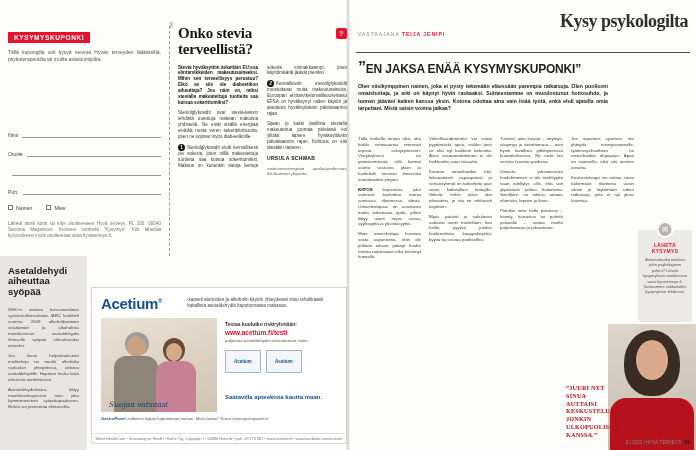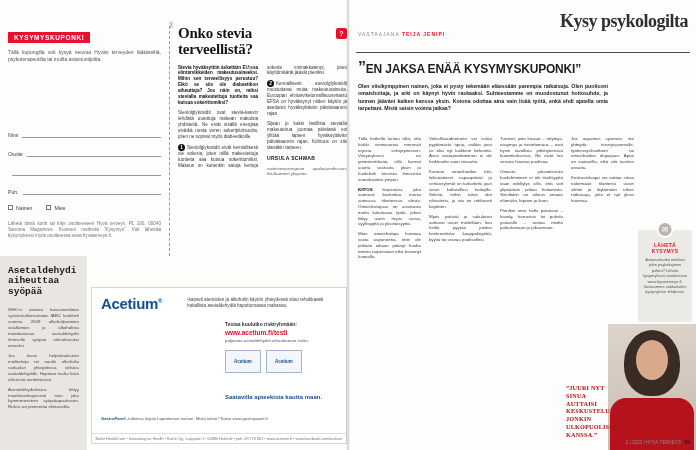--- a/index.html
+++ b/index.html
@@ -33,21 +33,21 @@
                  font-size:4.6px; line-height:1.3; text-align:justify; color:#3a3a3a; }
   .stevia-cols p { margin-bottom:4px; }
   .stevia-lead { font-weight:bold; color:#111; }
   .numcircle { display:inline-block; width:7px; height:7px; border-radius:50%; background:#111; color:#fff;
                font-size:4.8px; font-weight:bold; text-align:center; line-height:7px; margin-right:2px; }
   .stevia-author { font-size:5px; font-weight:bold; color:#111; letter-spacing:.3px; }
   .stevia-author-title { font-size:4.4px; font-style:italic; color:#555; }
 
   .sidebox { position:absolute; left:0; top:256px; width:87px; height:194px; background:#e9e6e1;
              padding:10px 8px; overflow:hidden; }
-  .sidebox h2 { font-family:Liberation Mono, monospace; font-size:9.5px; line-height:1.1; color:#1d1d1d; margin-bottom:10px; }
+  .sidebox h2 { font-family:Liberation Sans, sans-serif; font-size:9.5px; line-height:1.1; color:#1d1d1d; margin-bottom:10px; }
   .sidebox p { font-size:4.4px; line-height:1.35; text-align:justify; color:#4a4a4a; margin-bottom:4px; }
 
   .ad { position:absolute; left:91px; top:287px; width:256px; height:157px; background:#fff;
         border:1px solid #d8d5cf; }
   .ad-brand { position:absolute; left:9px; top:7px; font-size:15px; font-weight:bold; color:#14508f; letter-spacing:-.3px; }
   .ad-brand sup { font-size:6px; }
   .ad-tagline { position:absolute; left:95px; top:9px; width:152px; font-size:4.6px; line-height:1.3; color:#444; }
   .ad-photo { position:absolute; left:9px; top:30px; width:116px; height:94px; overflow:hidden;
               background:linear-gradient(160deg,#ece2d4,#cfc3b2); }
   .ad-photo div { position:absolute; }
@@ -161,20 +161,29 @@
   <div class="sidebox">
     <h2>Asetaldehydi aiheuttaa syöpää</h2>
     <p>WHO:n alainen kansainvälinen syöväntutkimuslaitos IARC luokitteli vuonna 2009 alkoholijuomien sisältämän ja alkoholista muodostuvan asetaldehydin ihmiselle syöpää aiheuttavaksi aineeksi.</p>
     <p>Jos karsii helpottaakseen mielitekoja tai nauttii alkoholia ruokailun yhteydessä, altistuu asetaldehydille. Hapoton maha lisää altistusta merkittävästi.</p>
     <p>Asetaldehydialtistus liittyy maailmanlaajuisesti noin joka kymmenenteen syöpätapaukseen. Riskiä voi pienentää elintavoilla.</p>
   </div>
 
   <div class="ad">
     <div class="ad-brand"><span>Acetium</span><sup>®</sup></div>
     <p class="ad-tagline">-kapseli aterioiden ja alkoholin käytön yhteydessä sitoo tehokkaasti haitallista asetaldehydiä hapottomassa mahassa.</p>
+    <div class="ad-photo">
+      <div class="man-hair"></div>
+      <div class="man-head"></div>
+      <div class="man-body"></div>
+      <div class="wom-hair"></div>
+      <div class="wom-head"></div>
+      <div class="wom-body"></div>
+      <span class="ad-caption">Suojaa vatsaasi</span>
+    </div>
     <div class="ad-right">
       <p class="ad-test">Testaa kuulutko riskiryhmään:</p>
       <p class="ad-url">www.acetium.fi/testi</p>
       <p class="ad-urlsub">paljastaa asetaldehydin aiheuttaman riskin.</p>
       <div class="ad-packs">
         <div class="pack">Acetium</div>
         <div class="pack">Acetium</div>
       </div>
     </div>
     <p class="ad-avail">Saatavilla apteekista kautta maan.</p>

